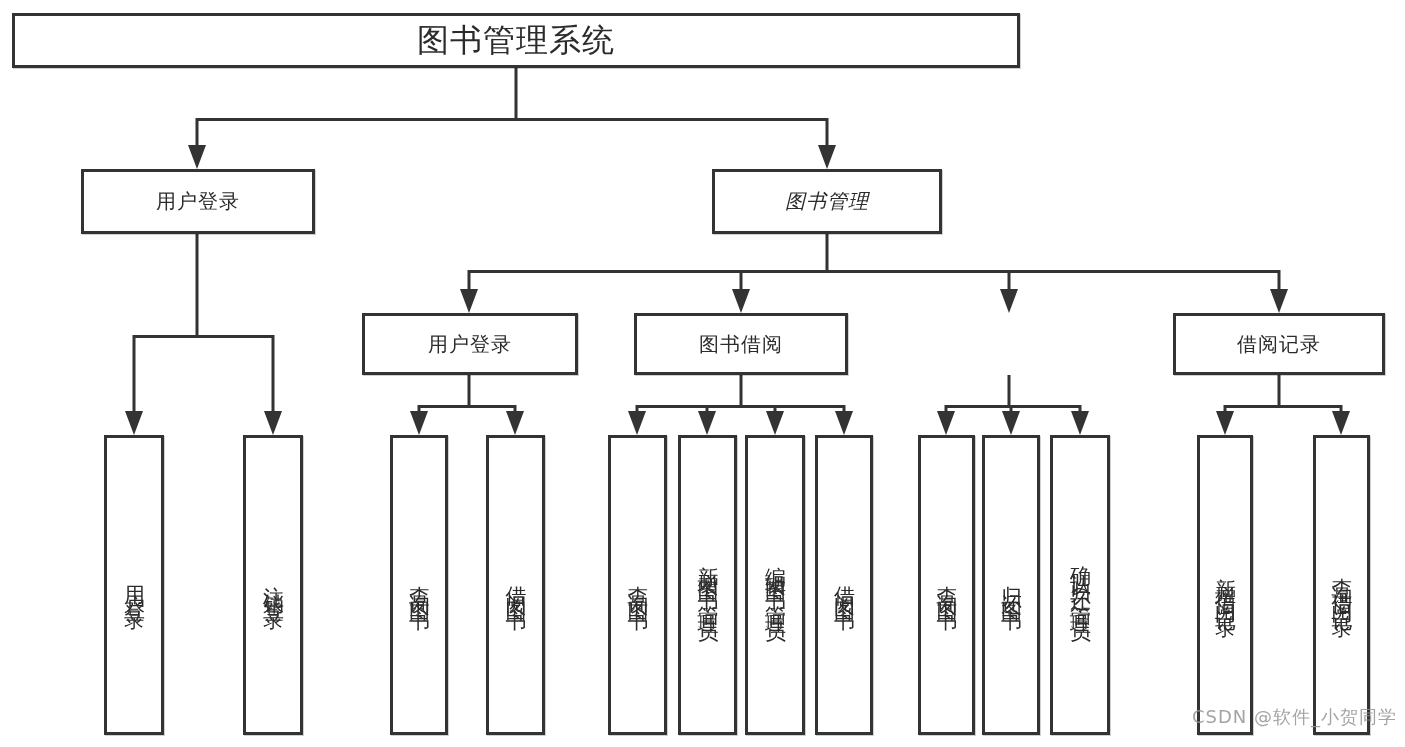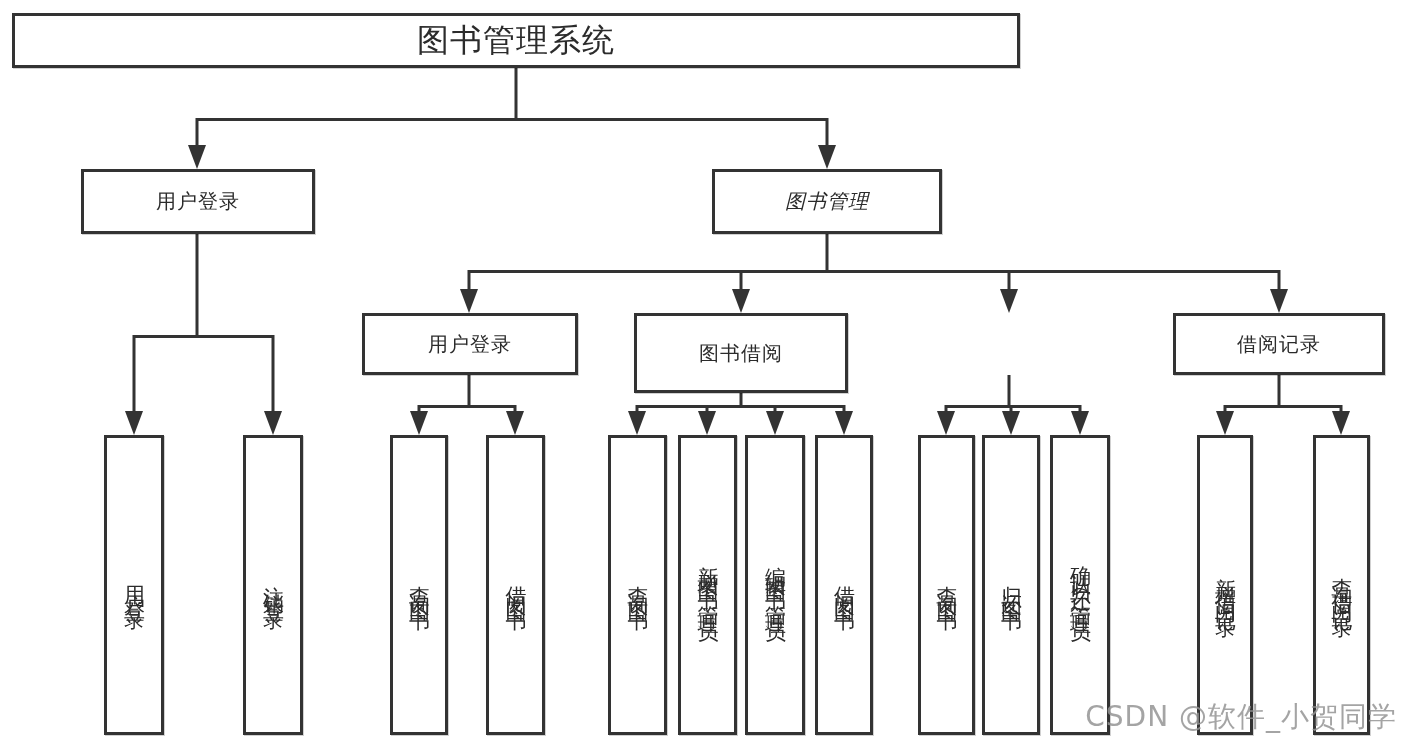--- a/index.html
+++ b/index.html
@@ -47,22 +47,22 @@
     writing-mode: vertical-rl;
     text-orientation: mixed;
     font-size: 21px;
     letter-spacing: 8px;
     line-height: 1;
     padding: 10px 0;
   }
   .watermark {
     position: absolute;
     right: 8px;
-    bottom: 11px;
-    font-size: 28px;
+    bottom: 18px;
+    font-size: 18px;
     color: rgba(148,148,148,0.85);
     letter-spacing: 1px;
     z-index: 20;
     white-space: nowrap;
     margin-left: 13px;
   }
 </style>
 </head>
 <body>
 
@@ -106,21 +106,21 @@
       <path class="arrowhead" d="M1332 411 L1350 411 L1341 435 Z"></path>
     </g>
   </svg>
 
   <div class="node root" style="left:12px; top:13px; width:1008px; height:55px;">图书管理系统</div>
 
   <div class="node mid" style="left:81px; top:169px; width:234px; height:65px;">用户登录</div>
   <div class="node mid" style="left:712px; top:169px; width:230px; height:65px;font-style:italic;">图书管理</div>
 
   <div class="node mid" style="left:362px; top:313px; width:216px; height:62px;">用户登录</div>
-  <div class="node mid" style="left:634px; top:313px; width:214px; height:80px;">图书借阅</div>
+  <div class="node mid" style="left:634px; top:313px; width:214px; height:62px;">图书借阅</div>
   <div class="node mid" style="left:1173px; top:313px; width:212px; height:62px;">借阅记录</div>
 
   <div class="node leaf" style="left:104px; top:435px; width:60px; height:300px;">用户登录</div>
   <div class="node leaf" style="left:243px; top:435px; width:60px; height:300px;">注销登录</div>
 
   <div class="node leaf" style="left:390px; top:435px; width:58px; height:300px;">查询图书</div>
   <div class="node leaf" style="left:486px; top:435px; width:59px; height:300px;">借阅图书</div>
 
   <div class="node leaf" style="left:608px; top:435px; width:59px; height:300px;">查询图书</div>
   <div class="node leaf" style="left:678px; top:435px; width:59px; height:300px;">新增图书（管理员）</div>

